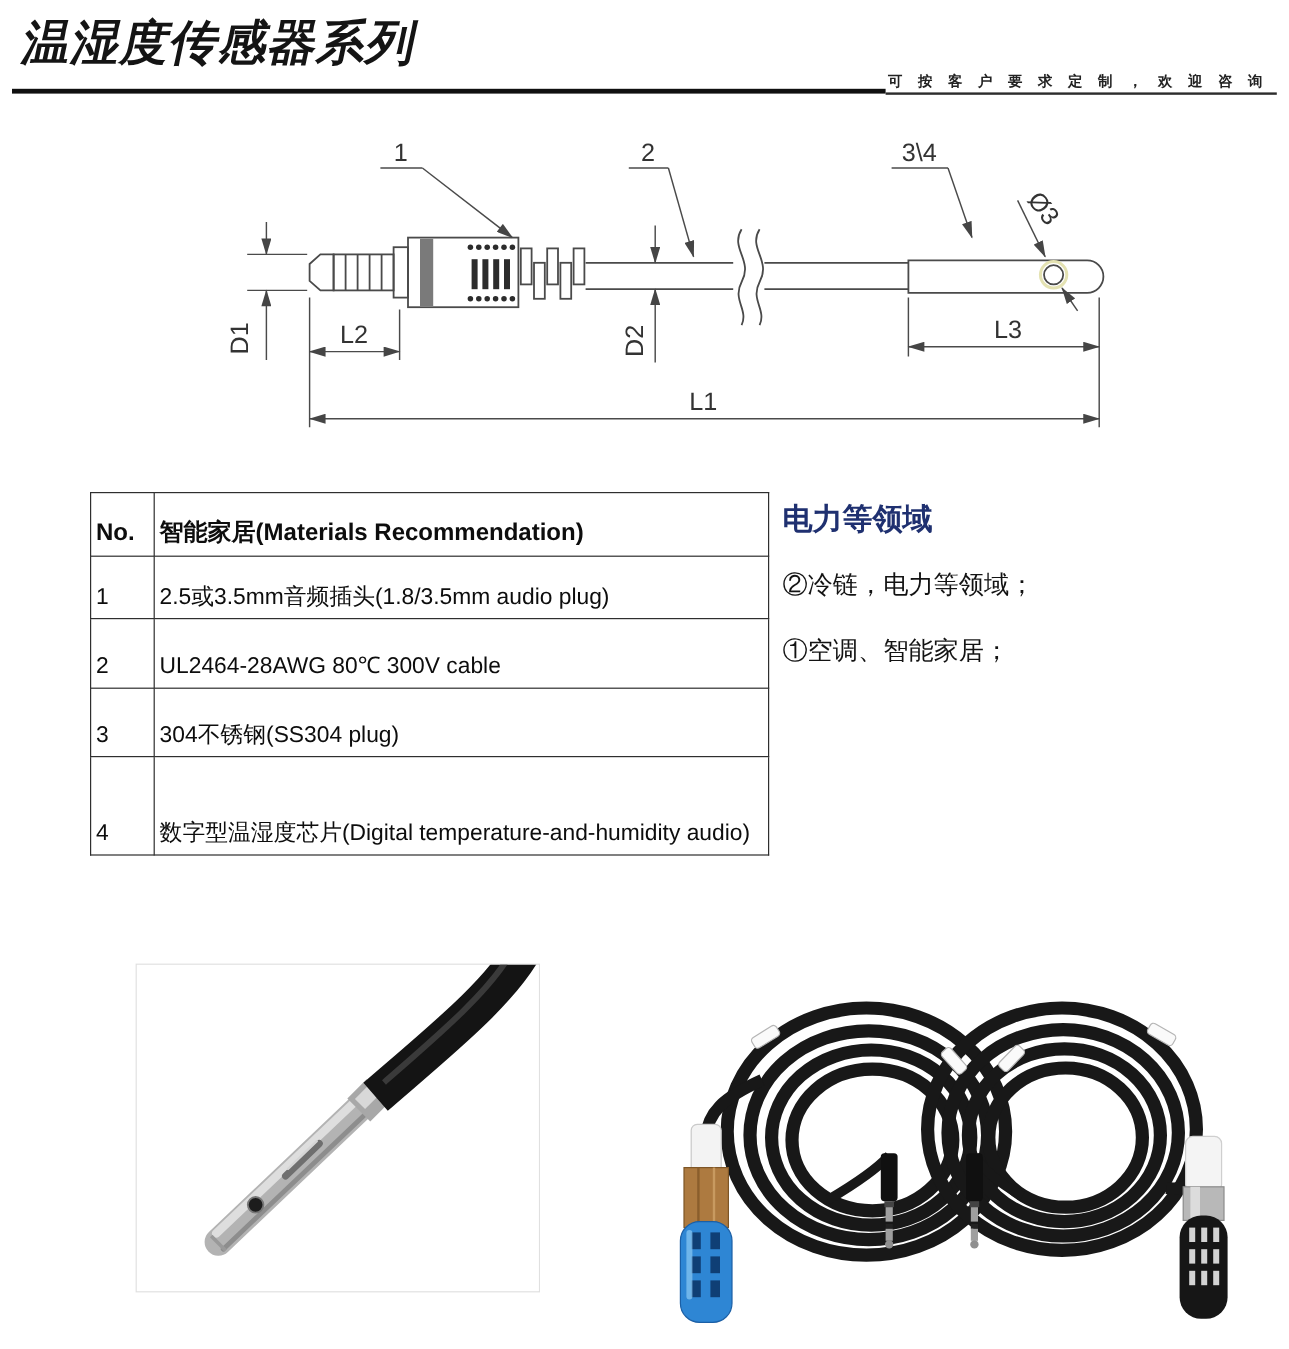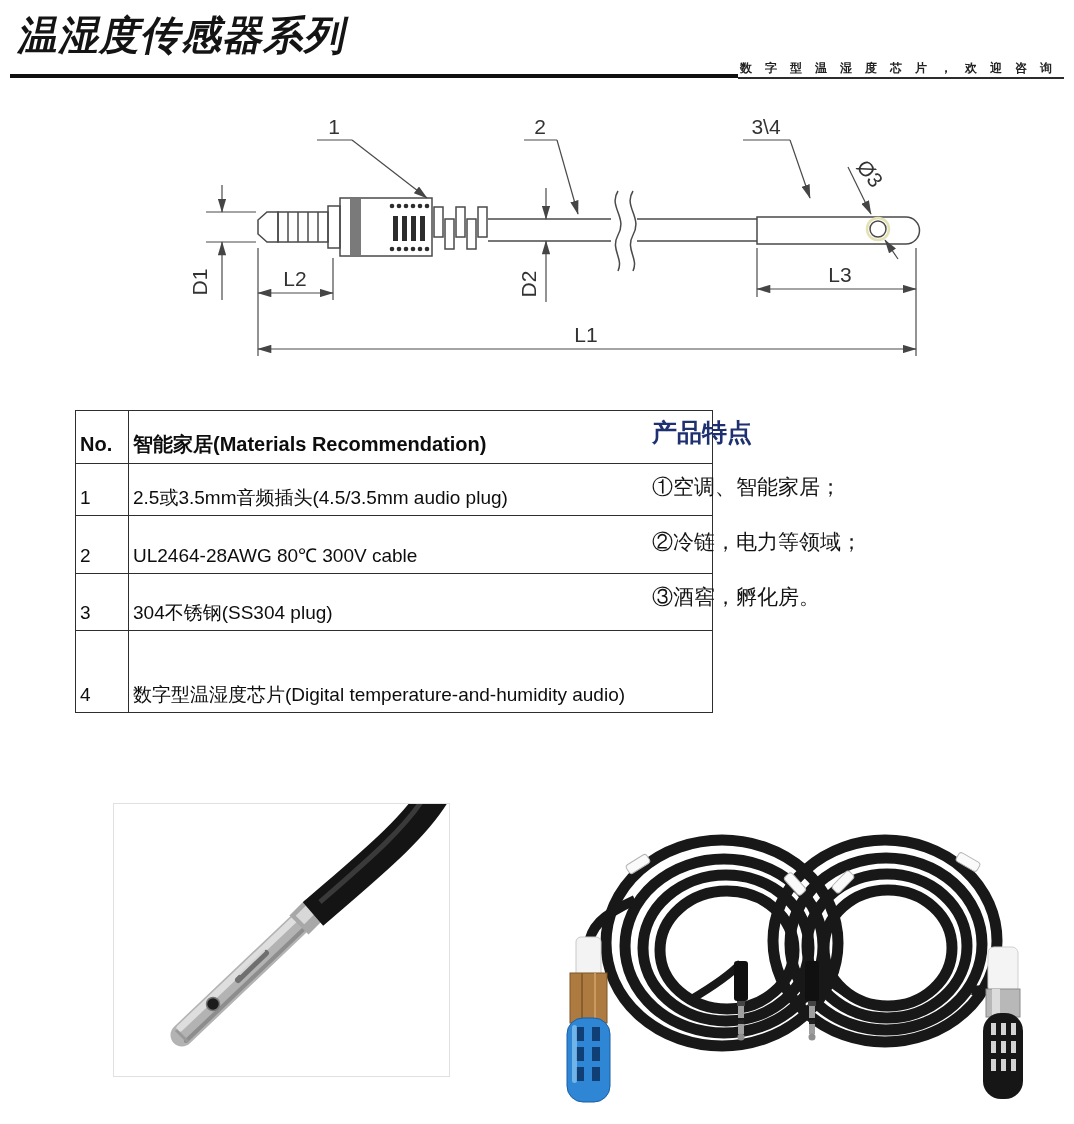--- a/index.html
+++ b/index.html
@@ -17,42 +17,42 @@
   .rule-thick{left:10px;top:74px;width:728px;height:4px;background:#101010;}
   .rule-thin{left:738px;top:77px;width:326px;height:1.5px;background:#2c2c2c;}
   .tagline{
     left:740px;top:60px;width:330px;font-size:12px;font-weight:bold;color:#222;
     letter-spacing:13px;white-space:nowrap;
   }
   
   svg text{font-family:"Liberation Sans",sans-serif;}
   .dg-label{font-size:21px;fill:#333;}
   
-  .materials{left:75px;top:410px;border-collapse:collapse;table-layout:fixed;width:638px;}
+  .materials{left:75px;top:410px;border-collapse:collapse;table-layout:fixed;width:566px;}
   .materials td{
     border:1.6px solid #2e2e2e;vertical-align:bottom;
     padding:2px 4px 5px 4px;font-size:19px;line-height:1.28;color:#0d0d0d;
     overflow:hidden;
   }
   .materials .hdr td{font-weight:bold;font-size:20px;}
   
   .features{left:652px;top:416px;width:400px;}
   .features-heading{font-size:25px;font-weight:bold;color:#1f3070;margin:0 0 24px 0;}
   .feature-item{font-size:21px;color:#131313;margin:0 0 27px 0;white-space:nowrap;}
   
   .photo-left{left:113px;top:803px;width:335px;height:272px;border:1px solid #e0e0e0;background:#fff;}
   .photo-right{left:540px;top:815px;width:510px;height:290px;background:#fff;}
 </style>
 </head>
 <body>
 
 <div class="abs doc-title">温湿度传感器系列</div>
 <div class="abs rule-thick"></div>
 <div class="abs rule-thin"></div>
-<div class="abs tagline">数字型温湿度芯片，欢迎咨询</div>
+<div class="abs tagline">可按客户要求定制，欢迎咨询</div>
 
 <svg class="abs" style="left:55px;top:106px;" width="890" height="262" viewBox="55 106 890 262">
   <defs>
     <marker id="arr" viewBox="0 0 10 6" refX="9.5" refY="3" markerWidth="12" markerHeight="7" orient="auto-start-reverse">
       <path d="M0,0 L10,3 L0,6 Z" fill="#454545"></path>
     </marker>
   </defs>
   <g stroke="#4a4a4a" stroke-width="1.5" fill="none">
 
     <path d="M278,212 L267,212 L258,220 L258,234 L267,242 L278,242 Z"></path>
@@ -152,42 +152,41 @@
       <col style="width:53px">
       <col>
     </colgroup>
   <tbody>
       <tr class="hdr" style="height:53px">
     <td>No.</td>
     <td>智能家居(Materials Recommendation)</td>
   </tr>
   <tr style="height:52px">
     <td>1</td>
-    <td>2.5或3.5mm音频插头(4.5/3.5mm audio plug)</td>
+    <td>2.5或3.5mm音频插头(1.8/3.5mm audio plug)</td>
   </tr>
   <tr style="height:58px">
     <td>2</td>
     <td>UL2464-28AWG 80℃ 300V cable</td>
   </tr>
   <tr style="height:57px">
     <td>3</td>
     <td>304不锈钢(SS304 plug)</td>
   </tr>
   <tr style="height:82px">
     <td>4</td>
     <td>数字型温湿度芯片(Digital temperature-and-humidity audio)</td>
   </tr>
 </tbody>
   </table>
 
 <div class="abs features">
-  <div class="features-heading">产品特点</div>
+  <div class="features-heading">电力等领域</div>
+  <div class="feature-item">②冷链，电力等领域；</div>
   <div class="feature-item">①空调、智能家居；</div>
-  <div class="feature-item">②冷链，电力等领域；</div>
-  <div class="feature-item">③酒窖，孵化房。</div>
 </div>
 
 <div class="abs photo-left">
   <svg width="335" height="272" viewBox="0 0 335 272">
     <rect x="0" y="0" width="335" height="272" fill="#ffffff"></rect>
 
     <line x1="188" y1="117" x2="68" y2="231" stroke="#b3b3b3" stroke-width="23" stroke-linecap="round"></line>
     <line x1="184" y1="112" x2="66" y2="224" stroke="#dedede" stroke-width="7" stroke-linecap="round"></line>
     <line x1="192" y1="123" x2="72" y2="237" stroke="#8d8d8d" stroke-width="4" stroke-linecap="round"></line>
     <line x1="152" y1="149" x2="124" y2="176" stroke="#6f6f6f" stroke-width="6" stroke-linecap="round"></line>

